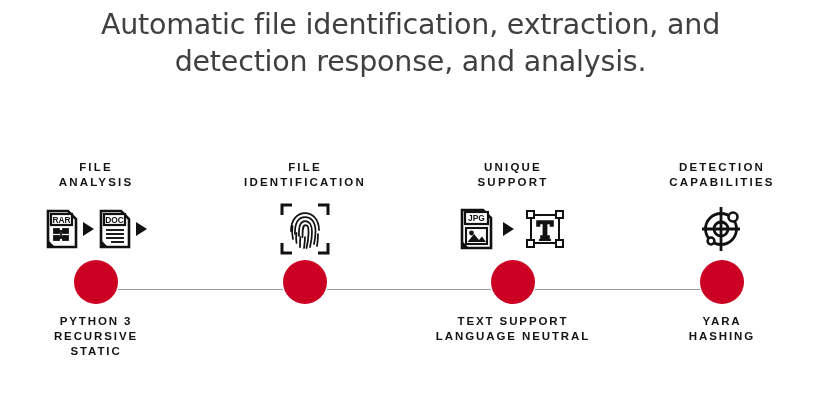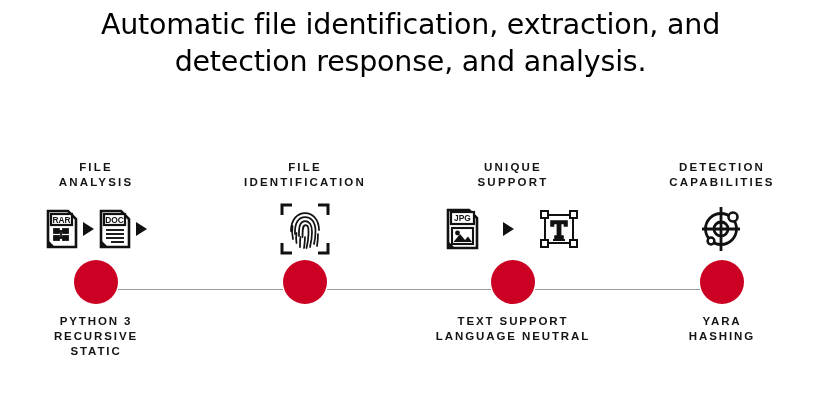--- a/index.html
+++ b/index.html
@@ -20,21 +20,21 @@
   .headline {
     position: absolute;
     top: 6px;
     left: 0;
     width: 821px;
     text-align: center;
     font-family: "DejaVu Sans", sans-serif;
     font-size: 28.5px;
     line-height: 37px;
     font-weight: 400;
-    color: #000000;
+    color: #404040;
     letter-spacing: -0.2px;
   }
   .headline .hl-line { display: block; white-space: nowrap; }
 
   
   .timeline {
     position: absolute;
     left: 0;
     top: 0;
     width: 821px;
@@ -194,21 +194,21 @@
           </g>
         </svg>
       </span>
     </div>
     <div class="dot" style="background:#CC0022;"></div>
   </div>
 
   <div class="step" style="left:513px;">
     <div class="step-title">UNIQUE
 SUPPORT</div>
-    <div class="icon-row" style="gap:23px;">
+    <div class="icon-row" style="gap:9px;">
 
       <span>
         <svg width="34" height="42" viewBox="0 0 34 42">
           <path d="M2 2 H23 L31 10 V40 H2 Z" fill="#fff" stroke="#111" stroke-width="2.6"></path>
           <path d="M2 33 L9 40 H2 Z" fill="#111"></path>
           <rect x="5" y="4" width="23" height="12" fill="#fff" stroke="#111" stroke-width="2.2"></rect>
           <text x="16.5" y="13.4" font-family="Liberation Sans, sans-serif" font-size="8.4" font-weight="bold" text-anchor="middle" fill="#111">JPG</text>
           <rect x="6" y="20" width="21" height="16" fill="#fff" stroke="#111" stroke-width="2.1"></rect>
           <circle cx="11.5" cy="25" r="2.4" fill="#111"></circle>
           <path d="M7.5 34 L14 26 L19 32 L22 28.5 L26 34 Z" fill="#111"></path>

